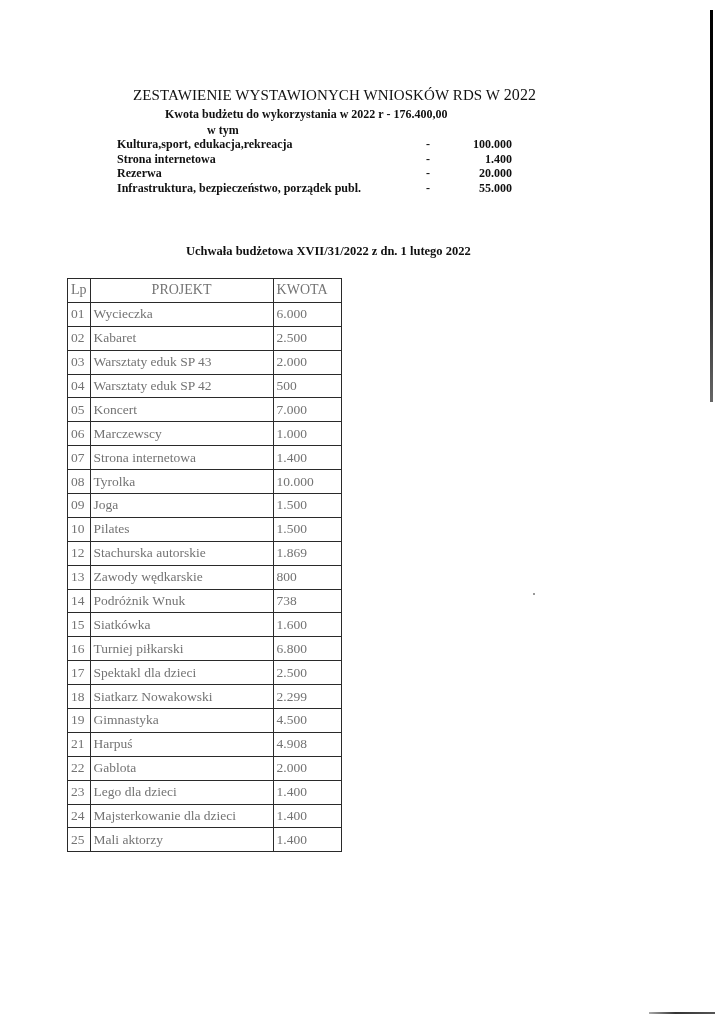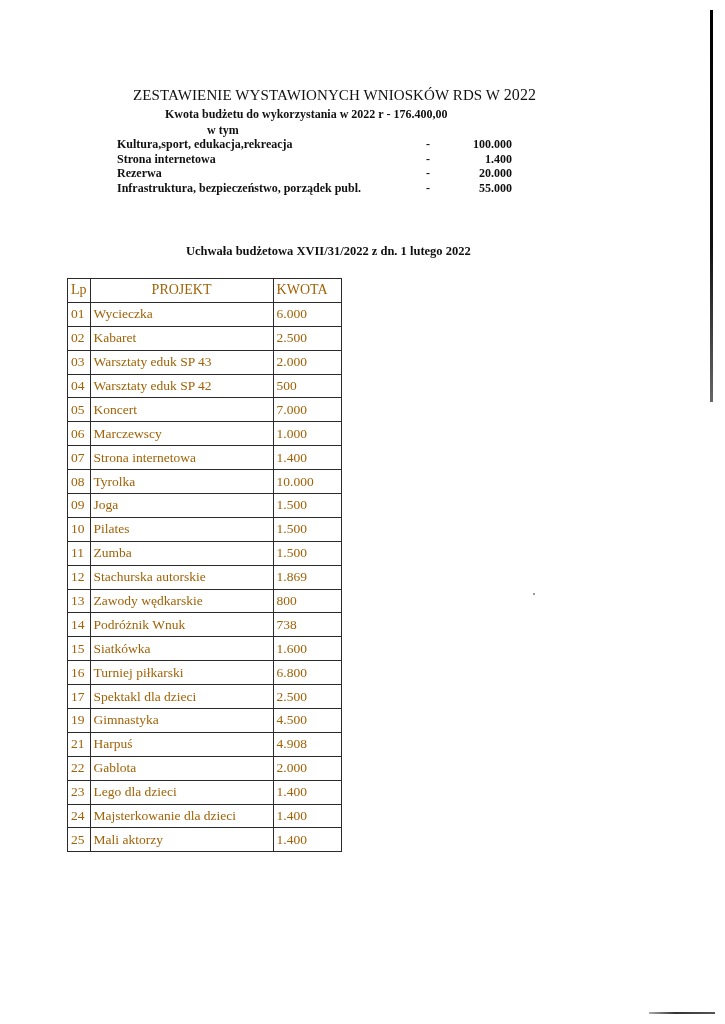--- a/index.html
+++ b/index.html
@@ -21,21 +21,21 @@
   .alloc { position: absolute; left: 117px; top: 137px; width: 400px; font-weight: bold; font-size: 12px; }
   .alloc-row { position: relative; height: 14.5px; }
   .alloc-row .lbl { position: absolute; left: 0; top: 0; white-space: nowrap; }
   .alloc-row .dash { position: absolute; left: 309px; top: 0; }
   .alloc-row .amt { position: absolute; right: 5px; top: 0; width: 80px; text-align: right; }
   .resolution {
     position: absolute; left: 186px; top: 244px; font-weight: bold; font-size: 12.5px; white-space: nowrap;
   }
   table.projects {
     position: absolute; left: 67px; top: 278px; border-collapse: collapse;
-    font-size: 13.5px; color: #a16207; border-radius: 21px;
+    font-size: 13.5px; color: #737373; border-radius: 21px;
   }
   table.projects td, table.projects th {
     border: 1px solid #2a2a2a; height: 22.9px; padding: 0 3px; font-weight: normal; white-space: nowrap;
   }
   table.projects th { font-size: 14px; }
   .c-lp { width: 14px; text-align: left; }
   .c-proj { width: 176px; text-align: left; }
   th.c-proj { text-align: center; }
   .c-amt { width: 61px; }
   th.c-amt { text-align: left; padding-left: 2px; }
@@ -137,25 +137,20 @@
         <td class="c-lp">09</td>
         <td class="c-proj">Joga</td>
         <td class="c-amt">1.500</td>
       </tr>
       <tr>
         <td class="c-lp">10</td>
         <td class="c-proj">Pilates</td>
         <td class="c-amt">1.500</td>
       </tr>
       <tr>
-        <td class="c-lp">11</td>
-        <td class="c-proj">Zumba</td>
-        <td class="c-amt">1.500</td>
-      </tr>
-      <tr>
         <td class="c-lp">12</td>
         <td class="c-proj">Stachurska autorskie</td>
         <td class="c-amt">1.869</td>
       </tr>
       <tr>
         <td class="c-lp">13</td>
         <td class="c-proj">Zawody wędkarskie</td>
         <td class="c-amt">800</td>
       </tr>
       <tr>
@@ -172,20 +167,25 @@
         <td class="c-lp">16</td>
         <td class="c-proj">Turniej piłkarski</td>
         <td class="c-amt">6.800</td>
       </tr>
       <tr>
         <td class="c-lp">17</td>
         <td class="c-proj">Spektakl dla dzieci</td>
         <td class="c-amt">2.500</td>
       </tr>
       <tr>
+        <td class="c-lp">18</td>
+        <td class="c-proj">Siatkarz Nowakowski</td>
+        <td class="c-amt">2.299</td>
+      </tr>
+      <tr>
         <td class="c-lp">19</td>
         <td class="c-proj">Gimnastyka</td>
         <td class="c-amt">4.500</td>
       </tr>
       <tr>
         <td class="c-lp">21</td>
         <td class="c-proj">Harpuś</td>
         <td class="c-amt">4.908</td>
       </tr>
       <tr>

